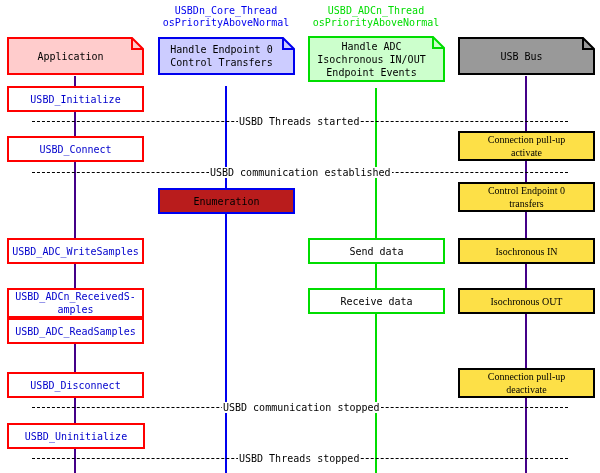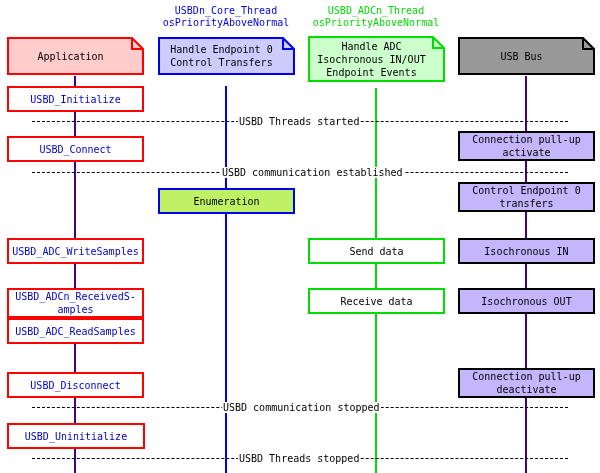--- a/index.html
+++ b/index.html
@@ -57,31 +57,32 @@
   }
 
   .box.app-call {
     border: 2px solid #ff0000;
     color: #0000cc;
     background: #ffffff;
   }
   .box.core-act {
     border: 2px solid #0000ee;
     color: #000000;
-    background: #bef264;
+    background: #b91c1c;
   }
   .box.adc-act {
     border: 2px solid #00dd00;
     color: #000000;
     background: #ffffff;
   }
   .box.bus-act {
     border: 2px solid #000000;
     color: #000000;
-    background: #c4b5fd;
+    background: #fde047;
+    font-family: Liberation Serif, serif;
   }
 
   
   .note {
     position: absolute;
     box-sizing: border-box;
     font-size: 10px;
     line-height: 13px;
     color: #000000;
     text-align: center;
@@ -135,21 +136,21 @@
   <div class="lifeline dotted" style="left:525px; top:161px; height:23px; border-color:#440088;"></div>
   <div class="lifeline dotted" style="left:525px; top:212px; height:28px; border-color:#440088;"></div>
   <div class="lifeline dotted" style="left:525px; top:264px; height:26px; border-color:#440088;"></div>
 
   <div class="hline" style="left:32px; top:121px; width:536px;"></div>
   <div class="hline" style="left:32px; top:172px; width:536px;"></div>
   <div class="hline" style="left:32px; top:407px; width:536px;"></div>
   <div class="hline" style="left:32px; top:458px; width:536px;"></div>
 
   <div class="msg-label" style="left:238px; top:116px;">USBD Threads started</div>
-  <div class="msg-label" style="left:221px; top:167px;">USBD communication established</div>
+  <div class="msg-label" style="left:209px; top:167px;">USBD communication established</div>
   <div class="msg-label" style="left:222px; top:402px;">USBD communication stopped</div>
   <div class="msg-label" style="left:238px; top:453px;">USBD Threads stopped</div>
 
   <div class="thread-title" style="left: 146px; top: 5px; width: 160px; color: rgb(0, 0, 238); white-space: pre-line;">USBDn_Core_Thread
 osPriorityAboveNormal</div>
   <div class="thread-title" style="left: 296px; top: 5px; width: 160px; color: rgb(0, 221, 0); white-space: pre-line;">USBD_ADCn_Thread
 osPriorityAboveNormal</div>
 
   <div class="note" style="left:7px; top:37px; width:137px; height:38px;">
     <svg width="137" height="38" viewBox="0 0 137 38">

